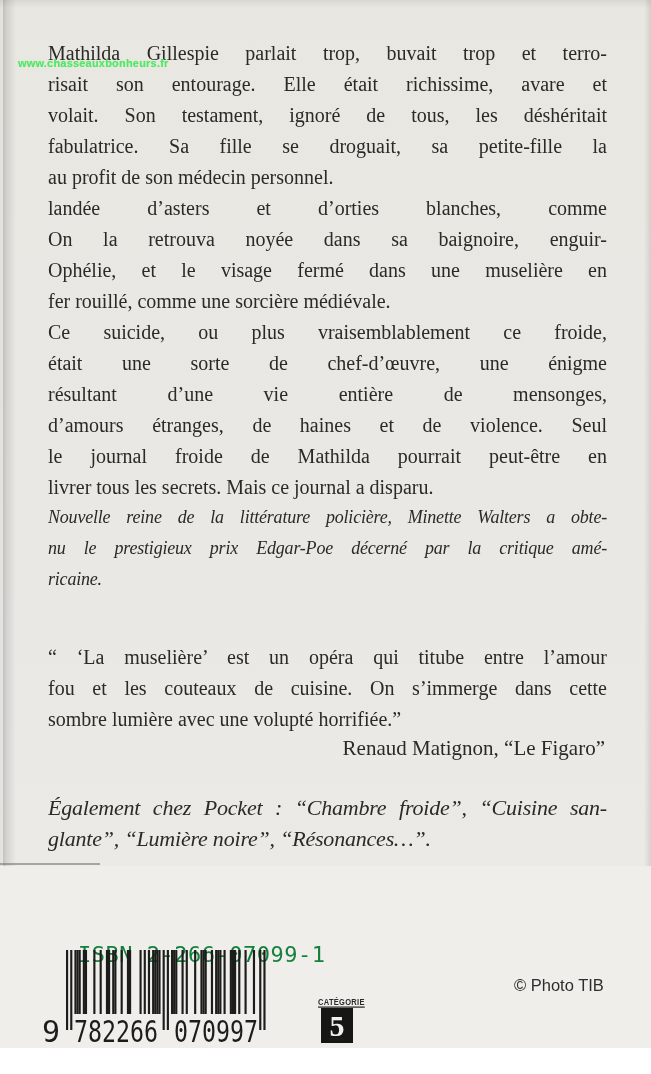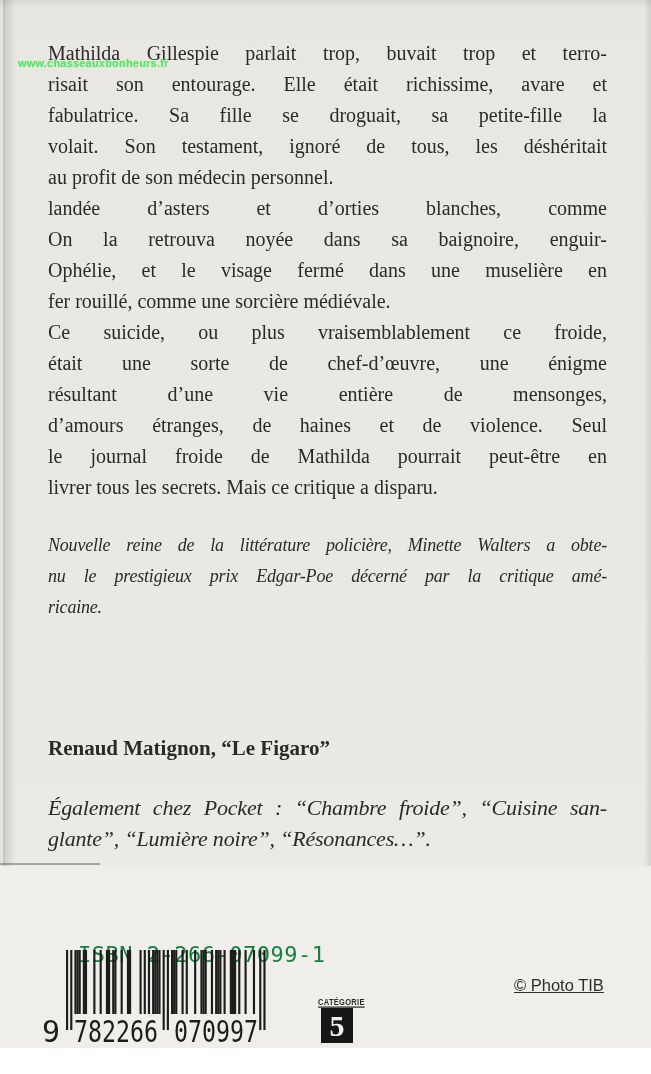--- a/index.html
+++ b/index.html
@@ -25,80 +25,85 @@
     font-family:"Liberation Sans",sans-serif;
     font-size:11px;font-weight:bold;color:#41e956;opacity:.9;
     text-shadow:0 0 1px rgba(65,233,86,.55);
     letter-spacing:.2px;white-space:nowrap;z-index:5;
   }
 
   .tblock{position:absolute;left:48px;right:44px;}
   .ln{height:31px;line-height:31px;font-size:20px;overflow:hidden;white-space:nowrap;}
   .jl{text-align:justify;text-align-last:justify;text-justify:inter-word;white-space:normal;}
   .synopsis{top:38px;}
-  .note{top:530px;font-style:italic;}
+  .note{top:502px;font-style:italic;}
   .note .ln{font-size:18px;letter-spacing:-0.2px;}
   .quote{top:642px;}
   .attrib{position:absolute;top:733px;left:48px;right:46px;height:31px;line-height:31px;
-    font-size:21px;font-weight:bold;white-space:nowrap;}
+    font-size:21px;font-weight:normal;text-align:right;white-space:nowrap;}
   .also{top:792px;font-style:italic;}
   .also .ln{font-size:22px;letter-spacing:-0.2px;}
 
   .footer-panel{position:absolute;left:0;right:0;top:866px;height:198px;background:#efeeeb;}
   .partline{position:absolute;left:0;top:-3px;width:100px;height:2px;background:#6f6d68;opacity:.55;}
   .isbn{position:absolute;left:78px;top:76px;
     font-family:"DejaVu Sans Mono",monospace;font-size:22px;color:#15803d;
     letter-spacing:.5px;white-space:nowrap;}
   .barcode-wrap{position:absolute;left:40px;top:84px;width:232px;height:98px;}
   .barcode-wrap svg{display:block;}
   .badge{position:absolute;left:318px;top:132px;width:38px;text-align:center;
     font-family:"Liberation Sans",sans-serif;color:#1a1a18;text-decoration:underline;}
   .badge-label{font-size:7.5px;font-weight:bold;letter-spacing:.3px;transform:scaleY(1.15);color:#2a2a27;}
   .badge-box{margin:1px auto 0;width:32px;height:35px;background:#161614;
     color:#f1f0ed;font-family:"Liberation Serif",serif;font-weight:bold;
     font-size:30px;line-height:35px;text-align:center;}
   .credit{position:absolute;left:514px;top:110px;
-    font-family:"Liberation Sans",sans-serif;font-size:16.5px;color:#2e2d2b;white-space:nowrap;text-decoration:underline;}
+    font-family:"Liberation Sans",sans-serif;font-size:16.5px;color:#2e2d2b;white-space:nowrap;}
 </style>
 </head>
 <body>
 
 <div class="page">
   <div class="edge edge-left"></div>
   <div class="edge edge-left-hl"></div>
   <div class="edge edge-top"></div>
   <div class="edge edge-right"></div>
   <div class="edge edge-bottom"></div>
 
   <div class="watermark">www.chasseauxbonheurs.fr</div>
 
   <div class="tblock synopsis">
     <div class="ln jl">Mathilda Gillespie parlait trop, buvait trop et terro-</div>
     <div class="ln jl">risait son entourage. Elle était richissime, avare et</div>
+    <div class="ln jl">volait. Son testament, ignoré de tous, les déshéritait</div>
     <div class="ln jl">fabulatrice. Sa fille se droguait, sa petite-fille la</div>
-    <div class="ln jl">volait. Son testament, ignoré de tous, les déshéritait</div>
     <div class="ln">au profit de son médecin personnel.</div>
     <div class="ln jl">landée d’asters et d’orties blanches, comme</div>
     <div class="ln jl">On la retrouva noyée dans sa baignoire, enguir-</div>
     <div class="ln jl">Ophélie, et le visage fermé dans une muselière en</div>
     <div class="ln">fer rouillé, comme une sorcière médiévale.</div>
     <div class="ln jl">Ce suicide, ou plus vraisemblablement ce froide,</div>
     <div class="ln jl">était une sorte de chef-d’œuvre, une énigme</div>
     <div class="ln jl">résultant d’une vie entière de mensonges,</div>
     <div class="ln jl">d’amours étranges, de haines et de violence. Seul</div>
     <div class="ln jl">le journal froide de Mathilda pourrait peut-être en</div>
-    <div class="ln">livrer tous les secrets. Mais ce critique a disparu.</div>
+    <div class="ln">livrer tous les secrets. Mais ce journal a disparu.</div>
   </div>
 
   <div class="tblock note">
     <div class="ln jl">Nouvelle reine de la littérature policière, Minette Walters a obte-</div>
     <div class="ln jl">nu le prestigieux prix Edgar-Poe décerné par la critique amé-</div>
     <div class="ln">ricaine.</div>
   </div>
 
+  <div class="tblock quote">
+    <div class="ln jl">“ ‘La muselière’ est un opéra qui titube entre l’amour</div>
+    <div class="ln jl">fou et les couteaux de cuisine. On s’immerge dans cette</div>
+    <div class="ln">sombre lumière avec une volupté horrifiée.”</div>
+  </div>
 
   <div class="attrib">Renaud Matignon, “Le Figaro”</div>
 
   <div class="tblock also">
     <div class="ln jl">Également chez Pocket : “Chambre froide”, “Cuisine san-</div>
     <div class="ln">glante”, “Lumière noire”, “Résonances…”.</div>
   </div>
 
   <div class="footer-panel">
     <div class="partline"></div>

